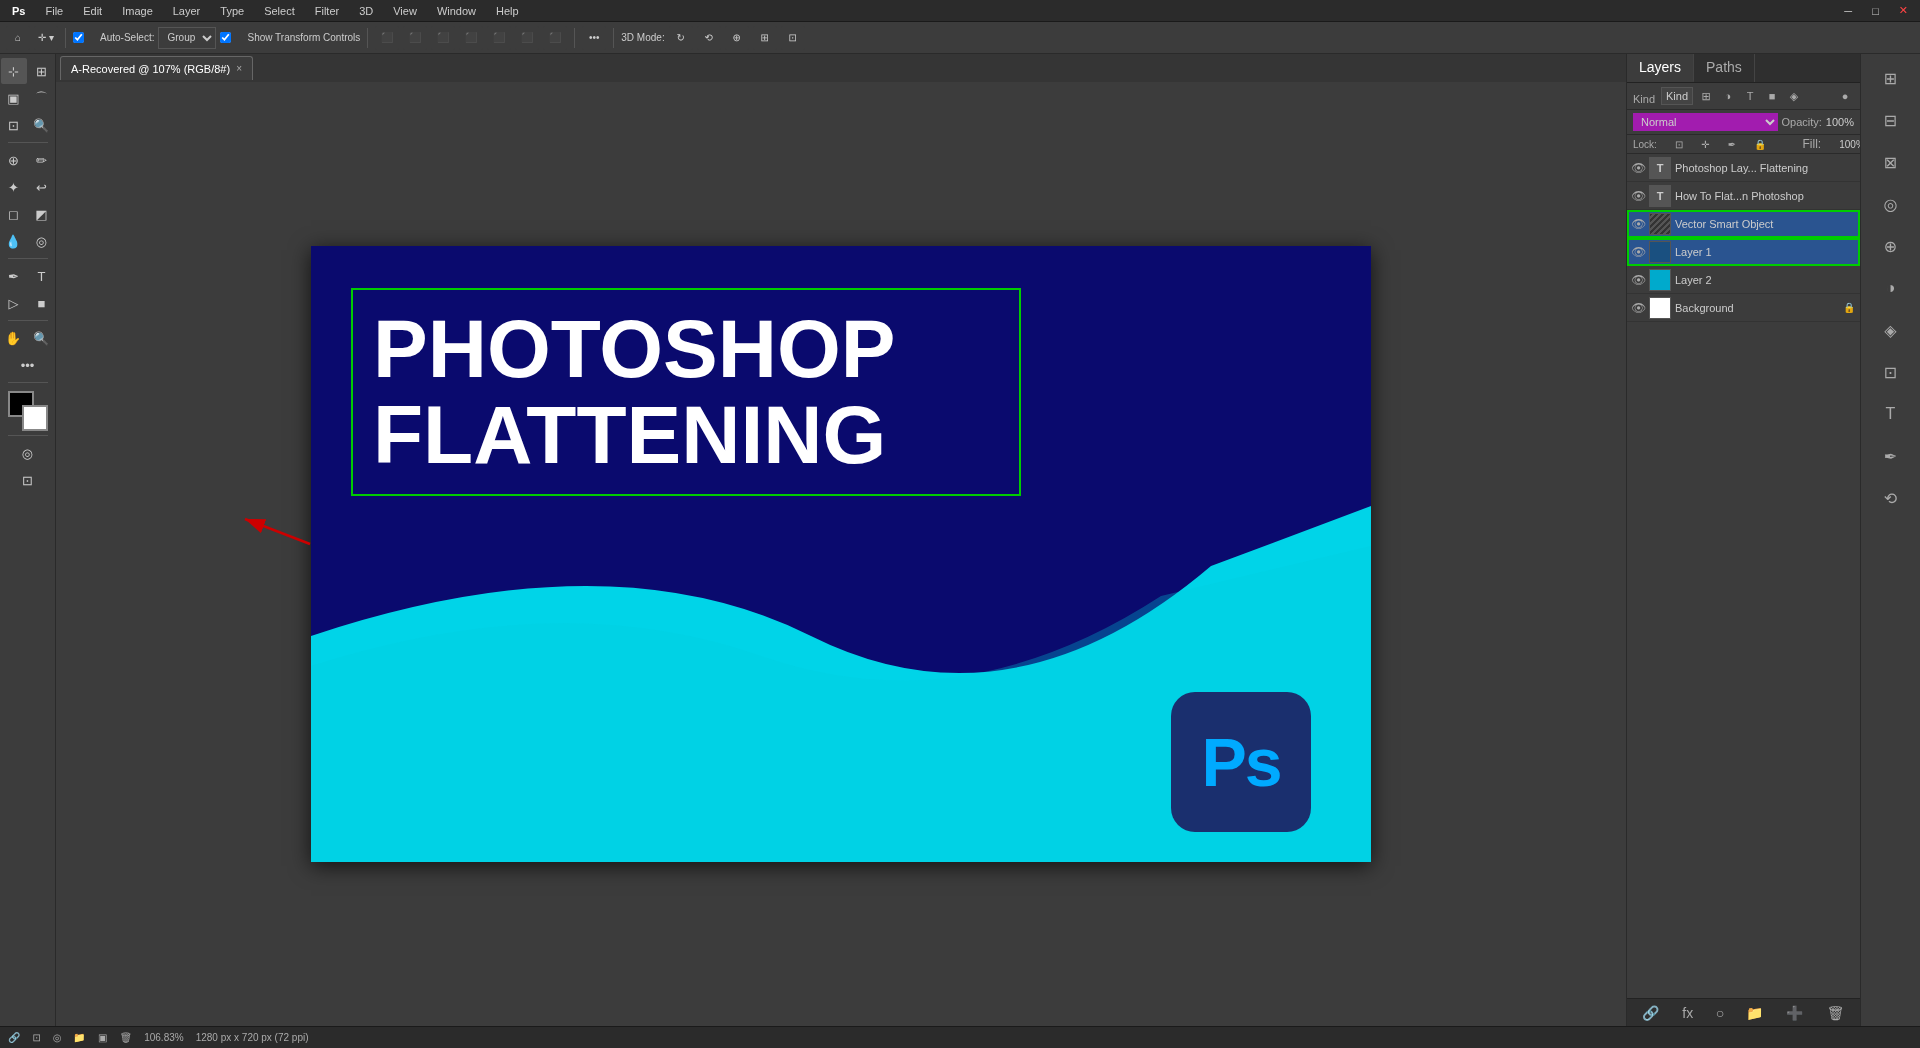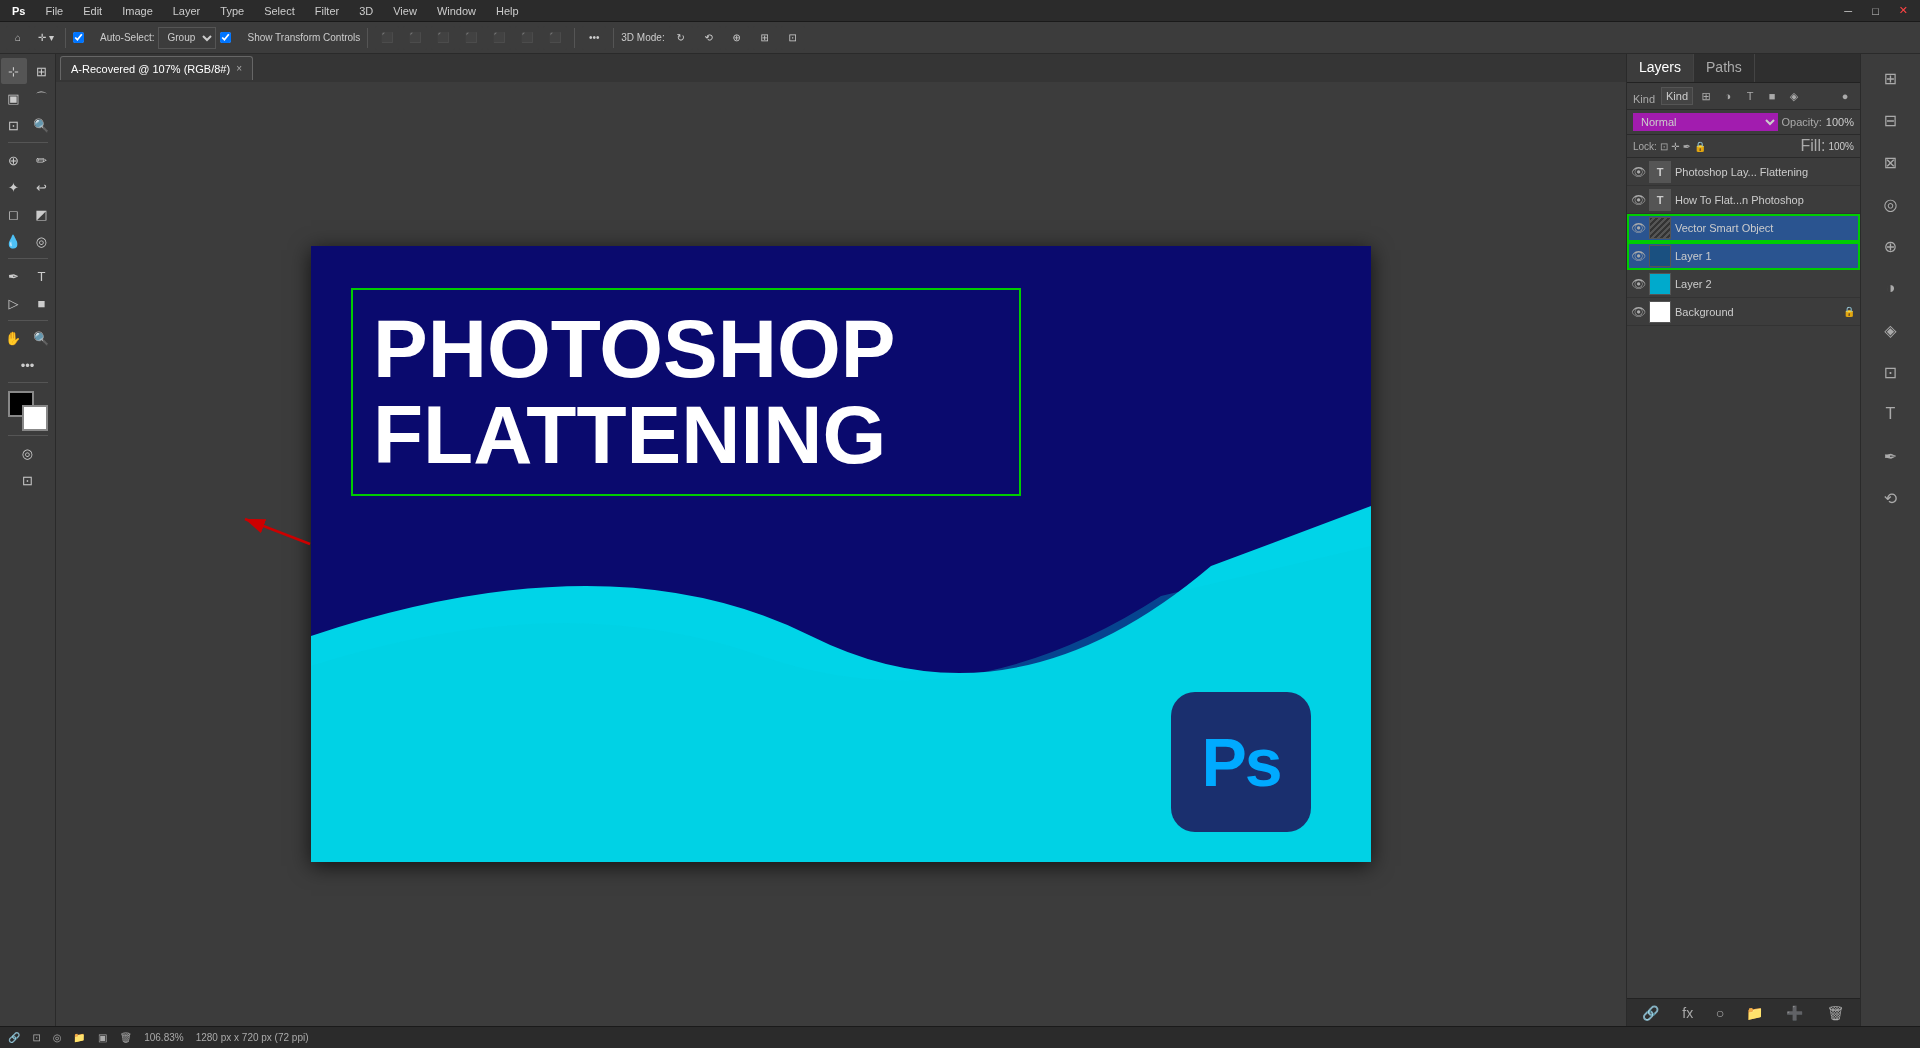--- a/index.html
+++ b/index.html
@@ -312,21 +312,21 @@
       border: none;
       padding: 2px 4px;
     }
     .opacity-label { font-size: 11px; color: #aaa; }
     .opacity-val { font-size: 11px; color: #ccc; }
 
     #layers-lock {
       display: flex;
       align-items: center;
       padding: 2px 6px;
-      gap: 3px;
+      gap: 18px;
       border-bottom: 1px solid #2a2a2a;
       font-size: 10px;
       color: #aaa;
     }
     .lock-icon { font-size: 10px; cursor: pointer; }
 
     #layers-list {
       flex: 1;
       overflow-y: auto;
       background: #3c3c3c;
@@ -597,21 +597,21 @@
       <span class="opacity-val">100%</span>
     </div>
 
     <div id="layers-lock">
       <span>Lock:</span>
       <span class="lock-icon">⊡</span>
       <span class="lock-icon">✛</span>
       <span class="lock-icon">✒</span>
       <span class="lock-icon">🔒</span>
       <span style="flex:1"></span>
-      <span style="font-size:16px;color:#aaa;">Fill:</span>
+      <span style="font-size:12px;color:#aaa;">Fill:</span>
       <span style="font-size:10px;color:#ccc;">100%</span>
     </div>
 
     <div id="layers-list">
 
       <div class="layer-row">
         <span class="layer-vis">👁</span>
         <div class="layer-thumb layer-thumb-t">T</div>
         <span class="layer-name">Photoshop Lay... Flattening</span>
       </div>

